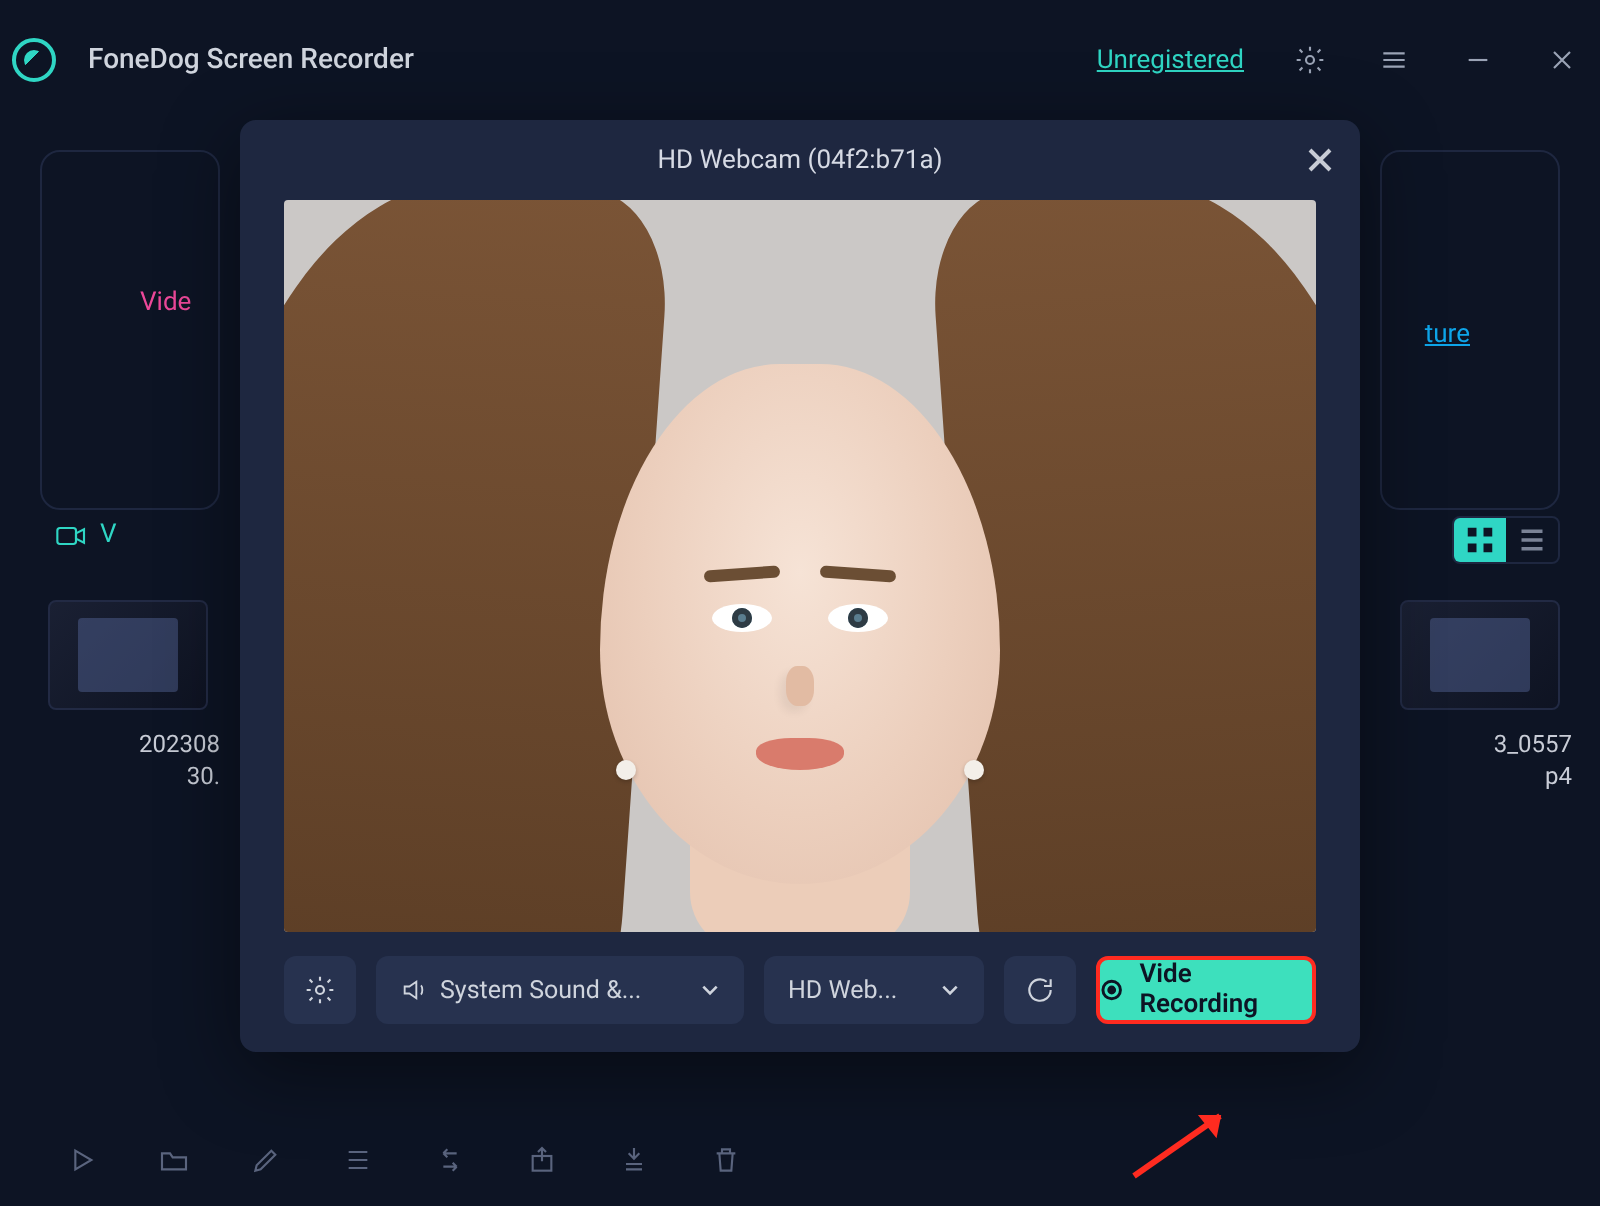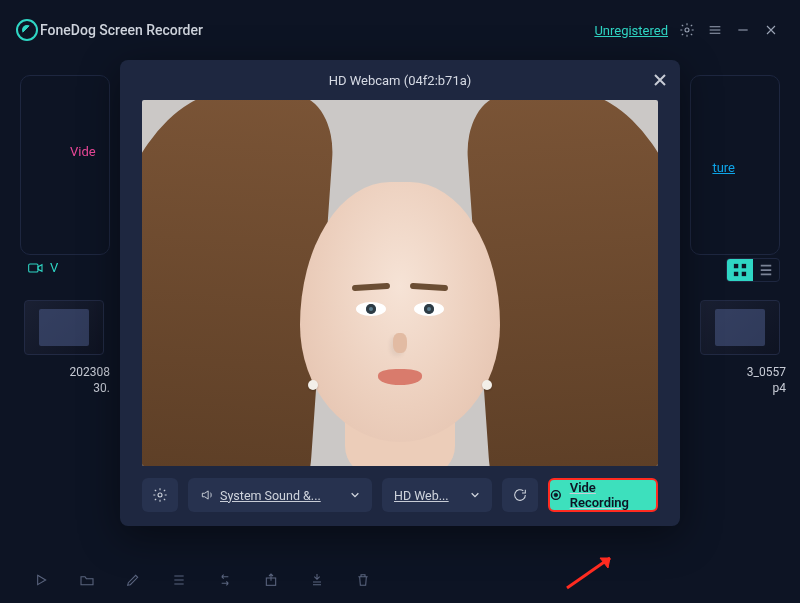--- a/index.html
+++ b/index.html
@@ -9,22 +9,22 @@
     color: #c8ccd6;
     position: relative;
     overflow: hidden;
     border-radius: 12px;
   }
 
   .titlebar {
     height: 60px;
     display: flex;
     align-items: center;
-    padding: 0 16px;
-    gap: 2px;
+    padding: 0 6px;
+    gap: 16px;
   }
   .logo {
     width: 22px; height: 22px;
     border: 2px solid #2fd6c4;
     border-radius: 50%;
     position: relative;
   }
   .logo::after {
     content:"";
     position:absolute; inset:4px;
@@ -136,21 +136,21 @@
   .browL{ left:26%; transform:rotate(-4deg);} .browR{ right:26%; transform:rotate(4deg);}
   .nose { position:absolute; left:50%; top:58%; transform:translateX(-50%);
     width:14px;height:20px;background:#e2bba3;border-radius:40%; box-shadow:-3px 3px 4px rgba(0,0,0,0.06);}
   .lips { position:absolute; left:50%; top:72%; transform:translateX(-50%);
     width:44px; height:16px; background:#d97b6c; border-radius:40% 40% 50% 50%; }
   .earringL,.earringR{ position:absolute; top:76%; width:10px;height:10px;background:#f3efe9;border-radius:50%; box-shadow:0 1px 2px rgba(0,0,0,0.2);}
   .earringL{ left:4%; } .earringR{ right:4%; }
 
   .modal-bar {
     height:60px; padding:12px 22px 14px;
-    display:flex; gap:10px; align-items:stretch;text-decoration:underline;
+    display:flex; gap:10px; align-items:stretch;
   }
   .ctrl {
     background:#27324f; border-radius:6px;
     display:flex; align-items:center; justify-content:center;
     color:#cfd4dd; font-size:12.5px; cursor:pointer;
   }
   .ctrl svg { stroke:#cfd4dd; fill:none; stroke-width:1.6; }
   .gear { width:36px; }
   .dd   { padding:0 10px; gap:8px; }
   .dd.big { flex:0 0 184px; justify-content:space-between; padding:0 12px; }

